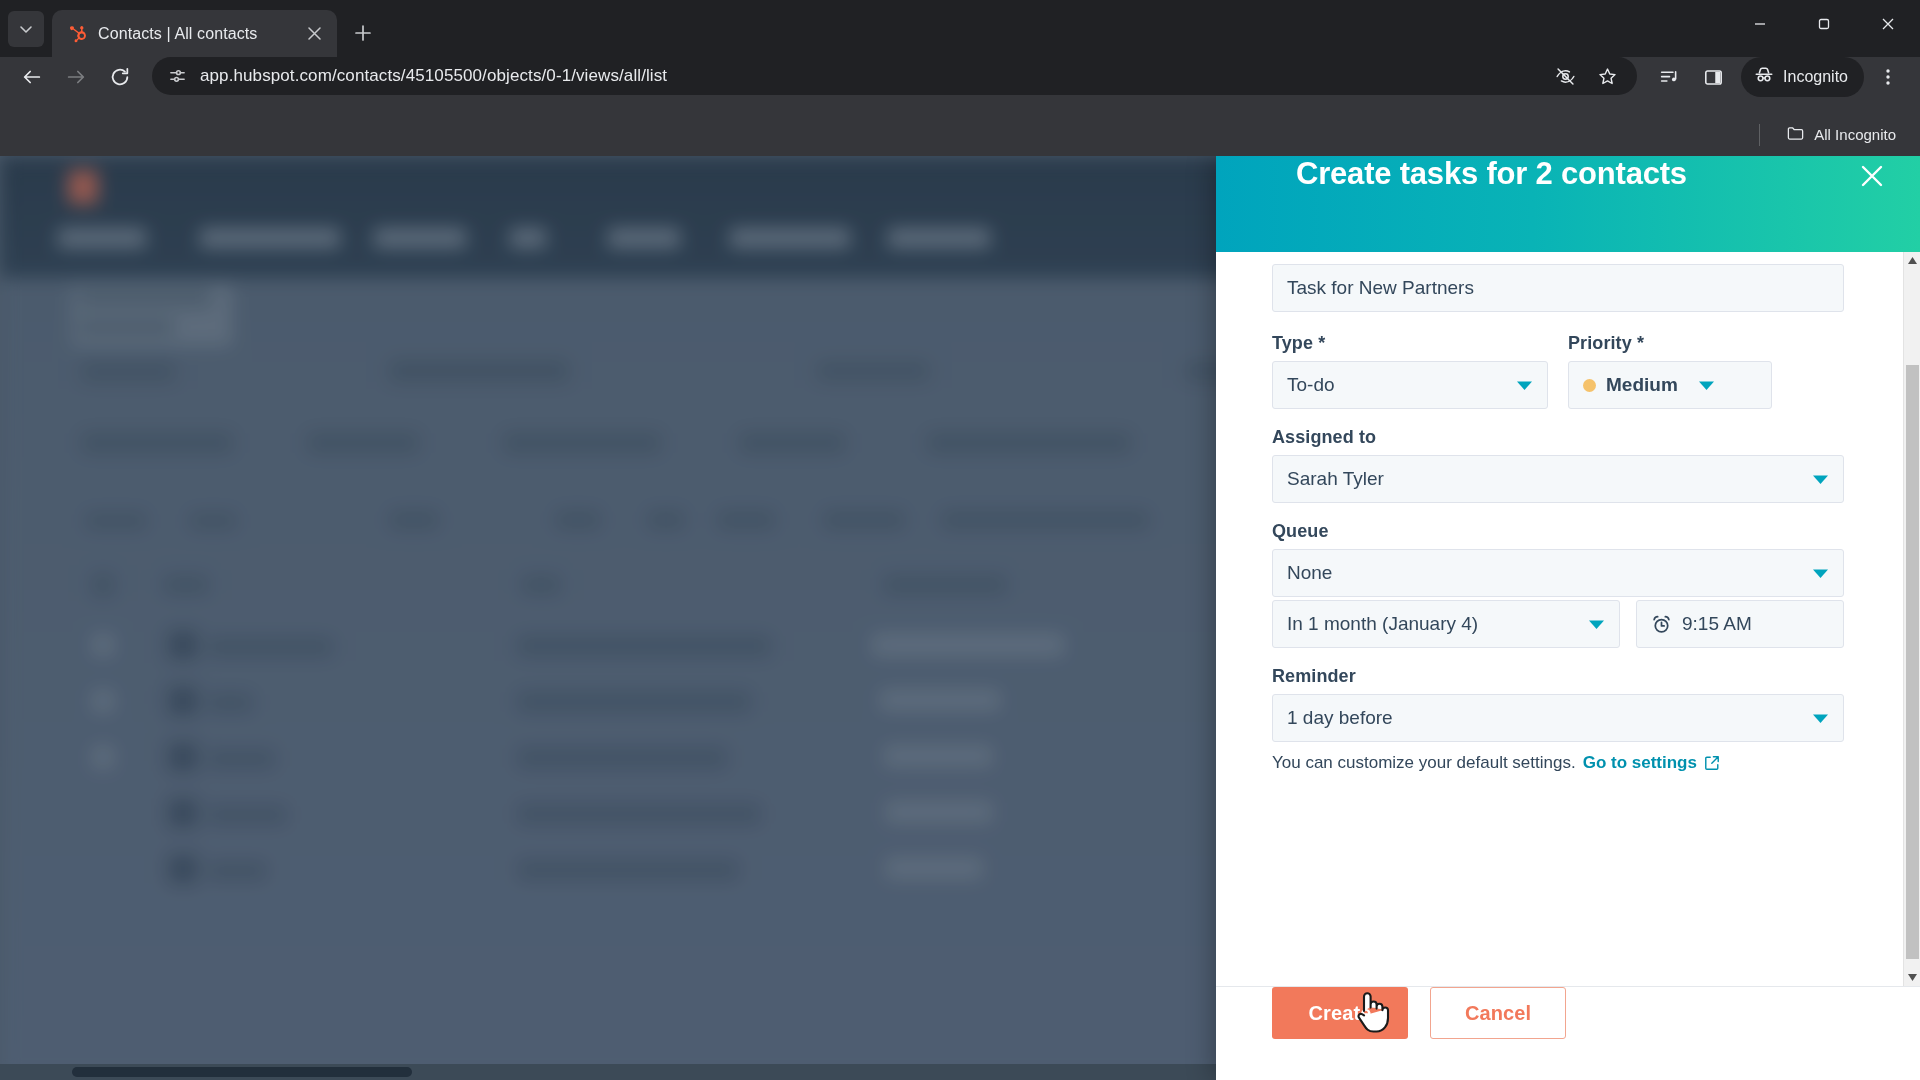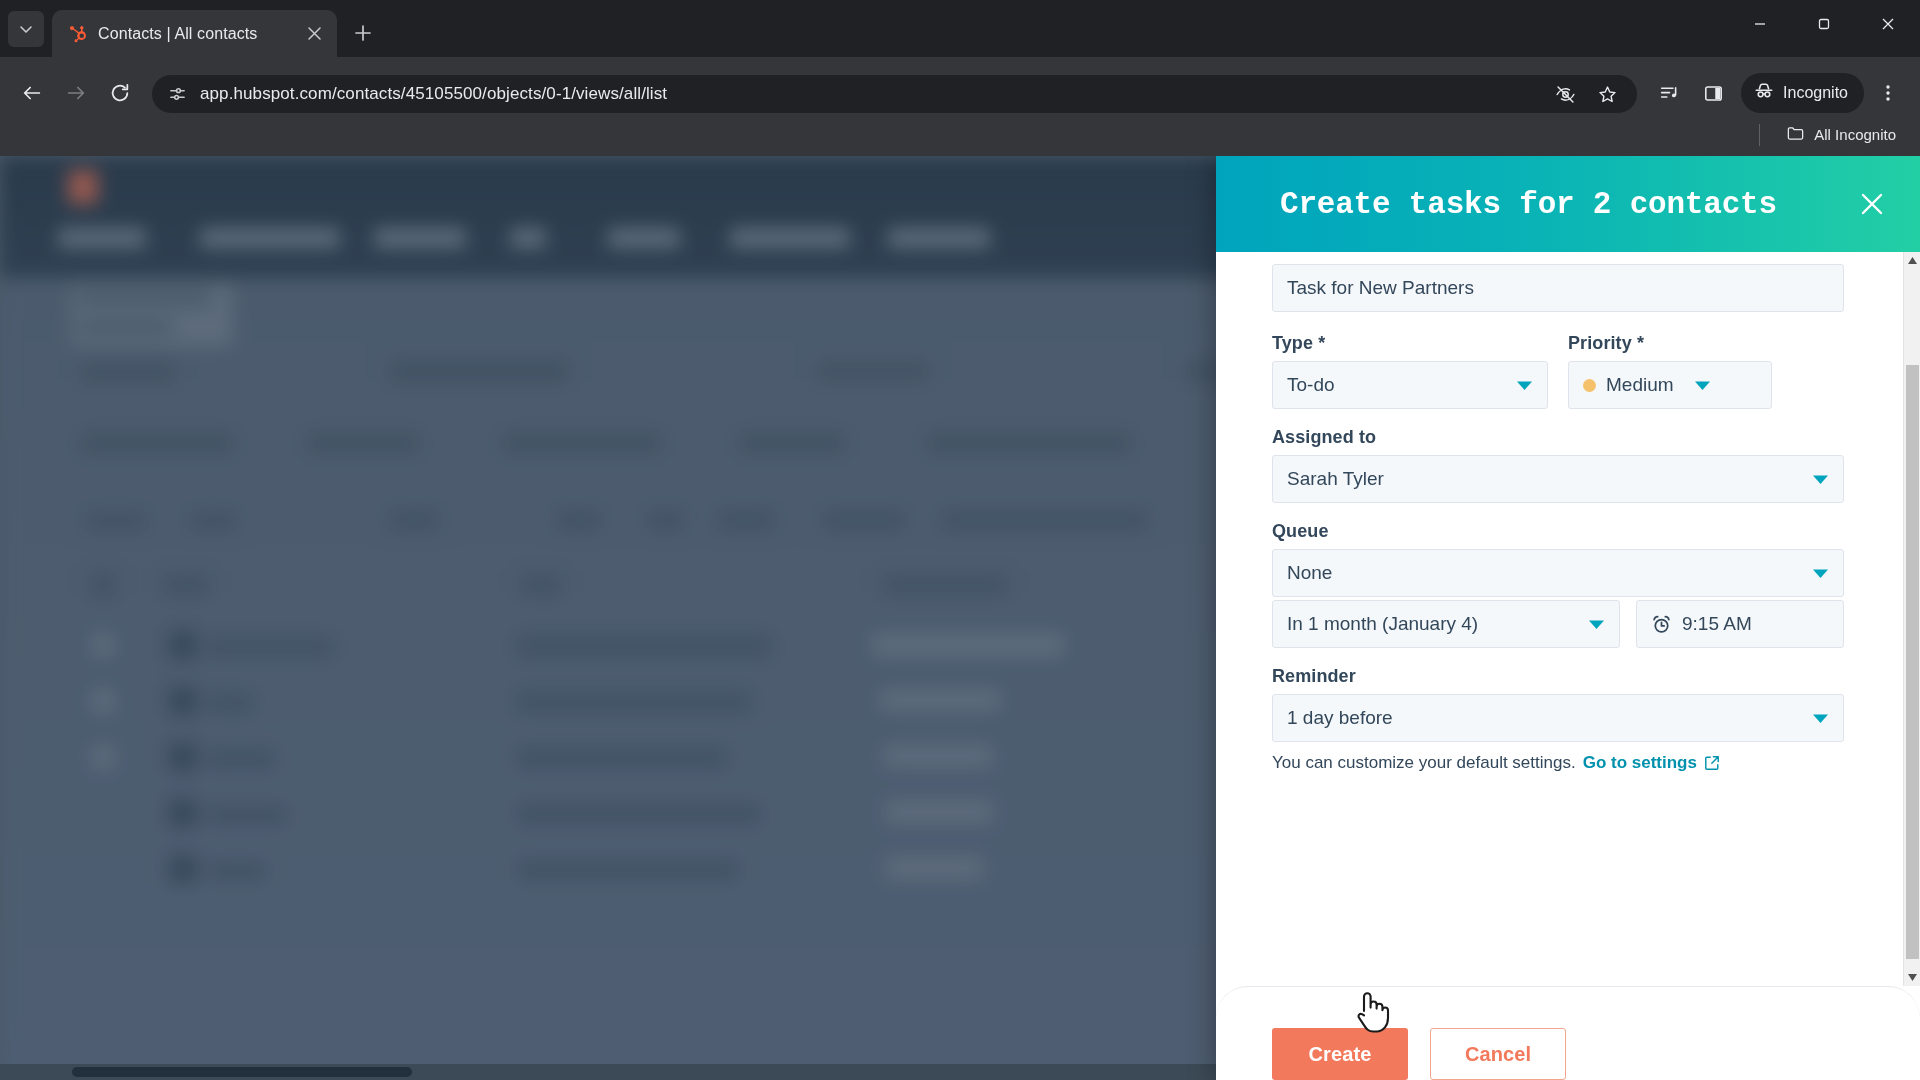--- a/index.html
+++ b/index.html
@@ -47,21 +47,21 @@
   .wincontrols {
     position: absolute; right: 0; top: 0; height: 48px; display: flex;
   }
   .wincontrol {
     width: 64px; height: 48px; display: flex; align-items: center;
     justify-content: center; color: #e8eaed;
   }
 
   .toolbar {
     position: absolute; top: 57px; left: 0; right: 0; height: 56px;
-    background: #35363a; display: flex; align-items: flex-end; padding: 0 12px; gap: 4px;
+    background: #35363a; display: flex; align-items: flex-start; padding: 0 12px; gap: 4px;
   }
   .navbtn {
     width: 40px; height: 40px; border-radius: 50%;
     display: flex; align-items: center; justify-content: center;
     color: #e8eaed; flex: 0 0 40px;
   }
   .navbtn.disabled { color: #7b7d80; }
   .omnibox {
     flex: 1; height: 38px; background: #202124; border-radius: 20px;
     display: flex; align-items: center; padding: 0 10px 0 14px; gap: 12px;
@@ -136,21 +136,21 @@
 
   
   .panel {
     position: absolute; right: 0; top: 0; bottom: 0; width: 704px;
     background: #ffffff; display: flex; flex-direction: column;
     box-shadow: -4px 0 24px rgba(0,0,0,.28);
   }
   .panel-header {
     height: 96px; flex: 0 0 96px;
     background: linear-gradient(90deg,#00a4bd 0%, #09b3b6 45%, #22cfa5 100%);
-    display: flex; align-items: center; padding: 0 28px 0 64px; gap: 16px; font-family: Liberation Mono, monospace;
+    display: flex; padding: 0 28px 0 80px; gap: 16px;
   }
   .panel-title {
     flex: 1; color: #ffffff; font-size: 31px; font-weight: bold; letter-spacing: -.2px;
   }
   .panel-close {
     width: 40px; height: 40px; display: flex; align-items: center;
     justify-content: center; color: #ffffff;
   }
 
   .panel-body {
@@ -169,21 +169,21 @@
     padding: 0 14px 0 14px; gap: 10px; color: #33475b; font-size: 19px;
   }
   .control .val { flex: 1; white-space: nowrap; overflow: hidden; text-overflow: ellipsis; }
   .caret { flex: 0 0 auto; display: flex; align-items: center; color: #00a4bd; }
   .subject-input { margin-top: 0; }
 
   .row { display: flex; gap: 20px; }
   .row > .col { flex: 1; min-width: 0; }
   .col-type { flex: 0 0 365px; }
   .col-priority { flex: 1; }
-  .priority-control { width: 204px; }
+  .priority-control { width: 204px; font-weight: bold; }
   .dot {
     width: 13px; height: 13px; border-radius: 50%; background: #f5c26b;
     flex: 0 0 13px;
   }
   .priority-control .val { flex: 0 0 auto; margin-right: 10px; }
 
   .duedate-row { display: flex; gap: 16px; }
   .date-control { flex: 1; }
   .time-control { flex: 0 0 208px; }
   .alarm-icon { flex: 0 0 auto; display: flex; align-items: center; color: #33475b; }
@@ -204,21 +204,21 @@
   }
   .sb-arrow { height: 17px; width: 17px; display:flex;align-items:center;justify-content:center; color:#505050; flex:0 0 17px;}
   .sb-track { flex: 1; width: 17px; position: relative; }
   .sb-thumb {
     position: absolute; left: 2px; width: 13px; top: 96px; bottom: 10px;
     background: #c1c1c1; border-radius: 0;
   }
 
   .panel-footer {
     flex: 0 0 94px; background: #ffffff; border-top: 1px solid #e5e8ec;
-    display: flex; align-items: flex-end; padding: 0 56px; gap: 22px; border-radius: 32px;
+    display: flex; align-items: flex-start; padding: 0 56px; gap: 22px;
   }
   .btn {
     height: 52px; border-radius: 3px; font-size: 20px; font-weight: bold;
     display: flex; align-items: center; justify-content: center;
     padding: 0 34px; min-width: 136px; letter-spacing: .1px;
   }
   .btn-primary { background: #f2795b; color: #ffffff; }
   .btn-secondary {
     background: #ffffff; color: #f2795b; border: 1px solid #f2a58f;
   }

